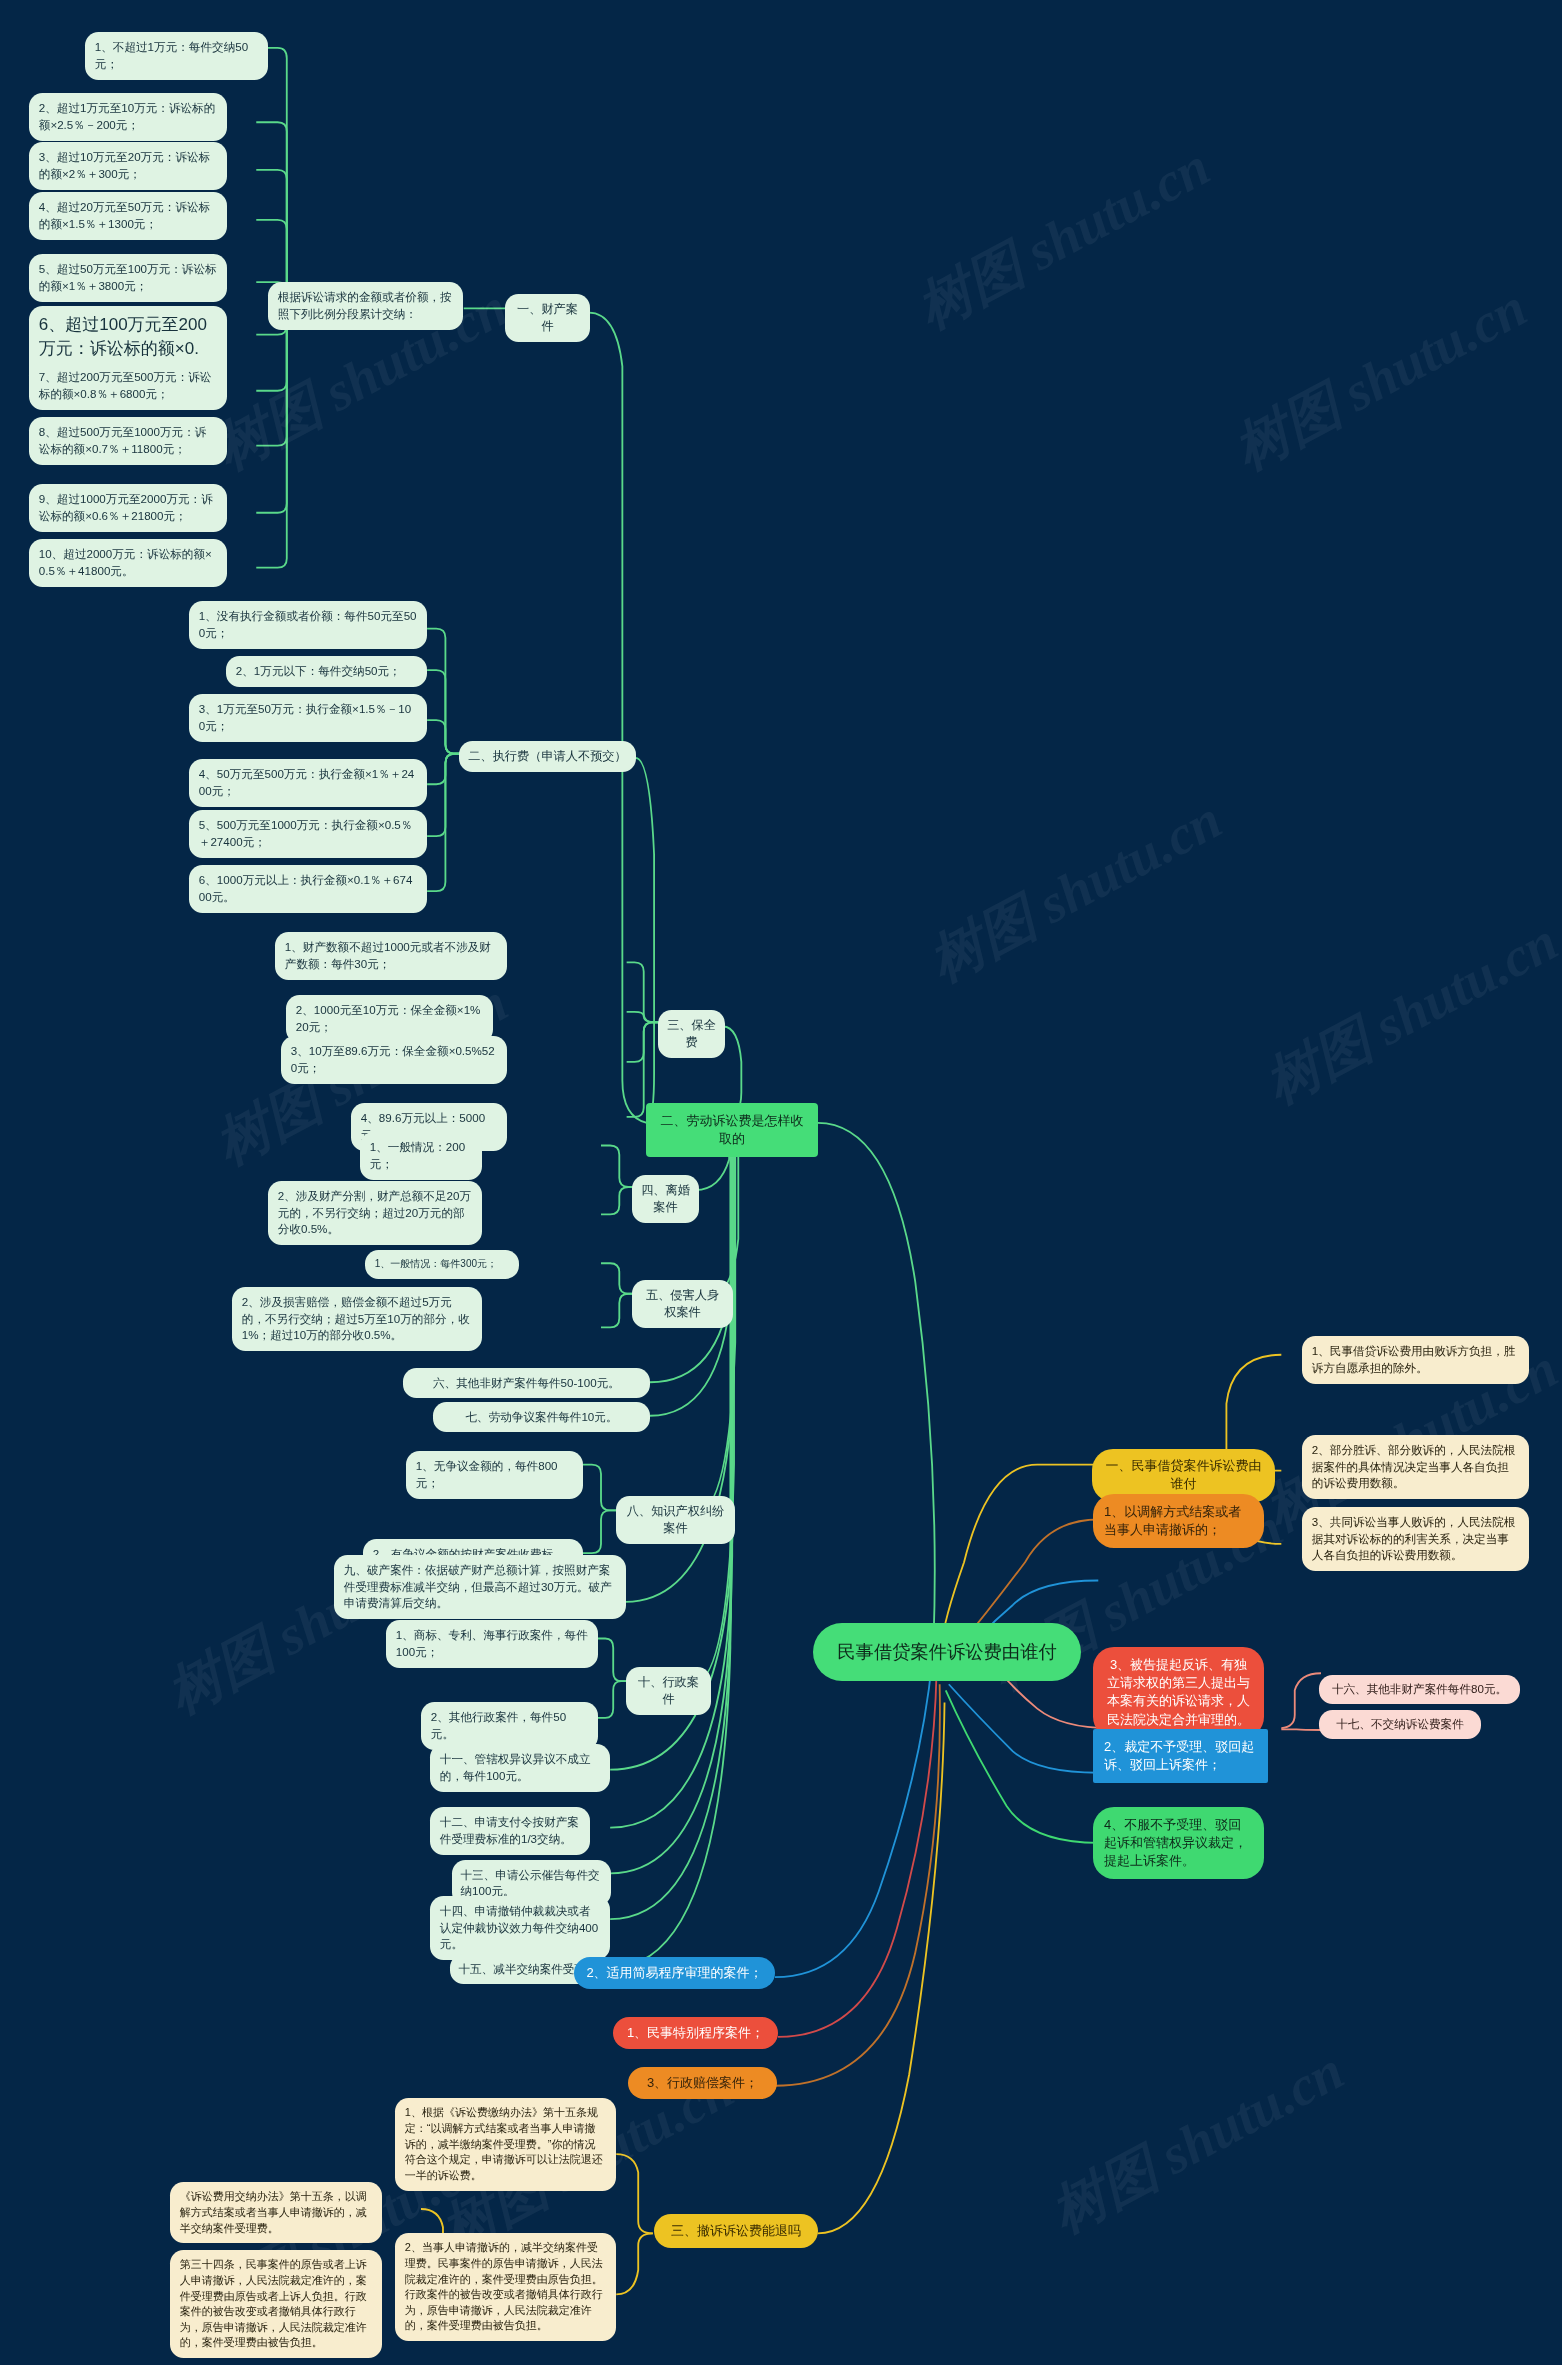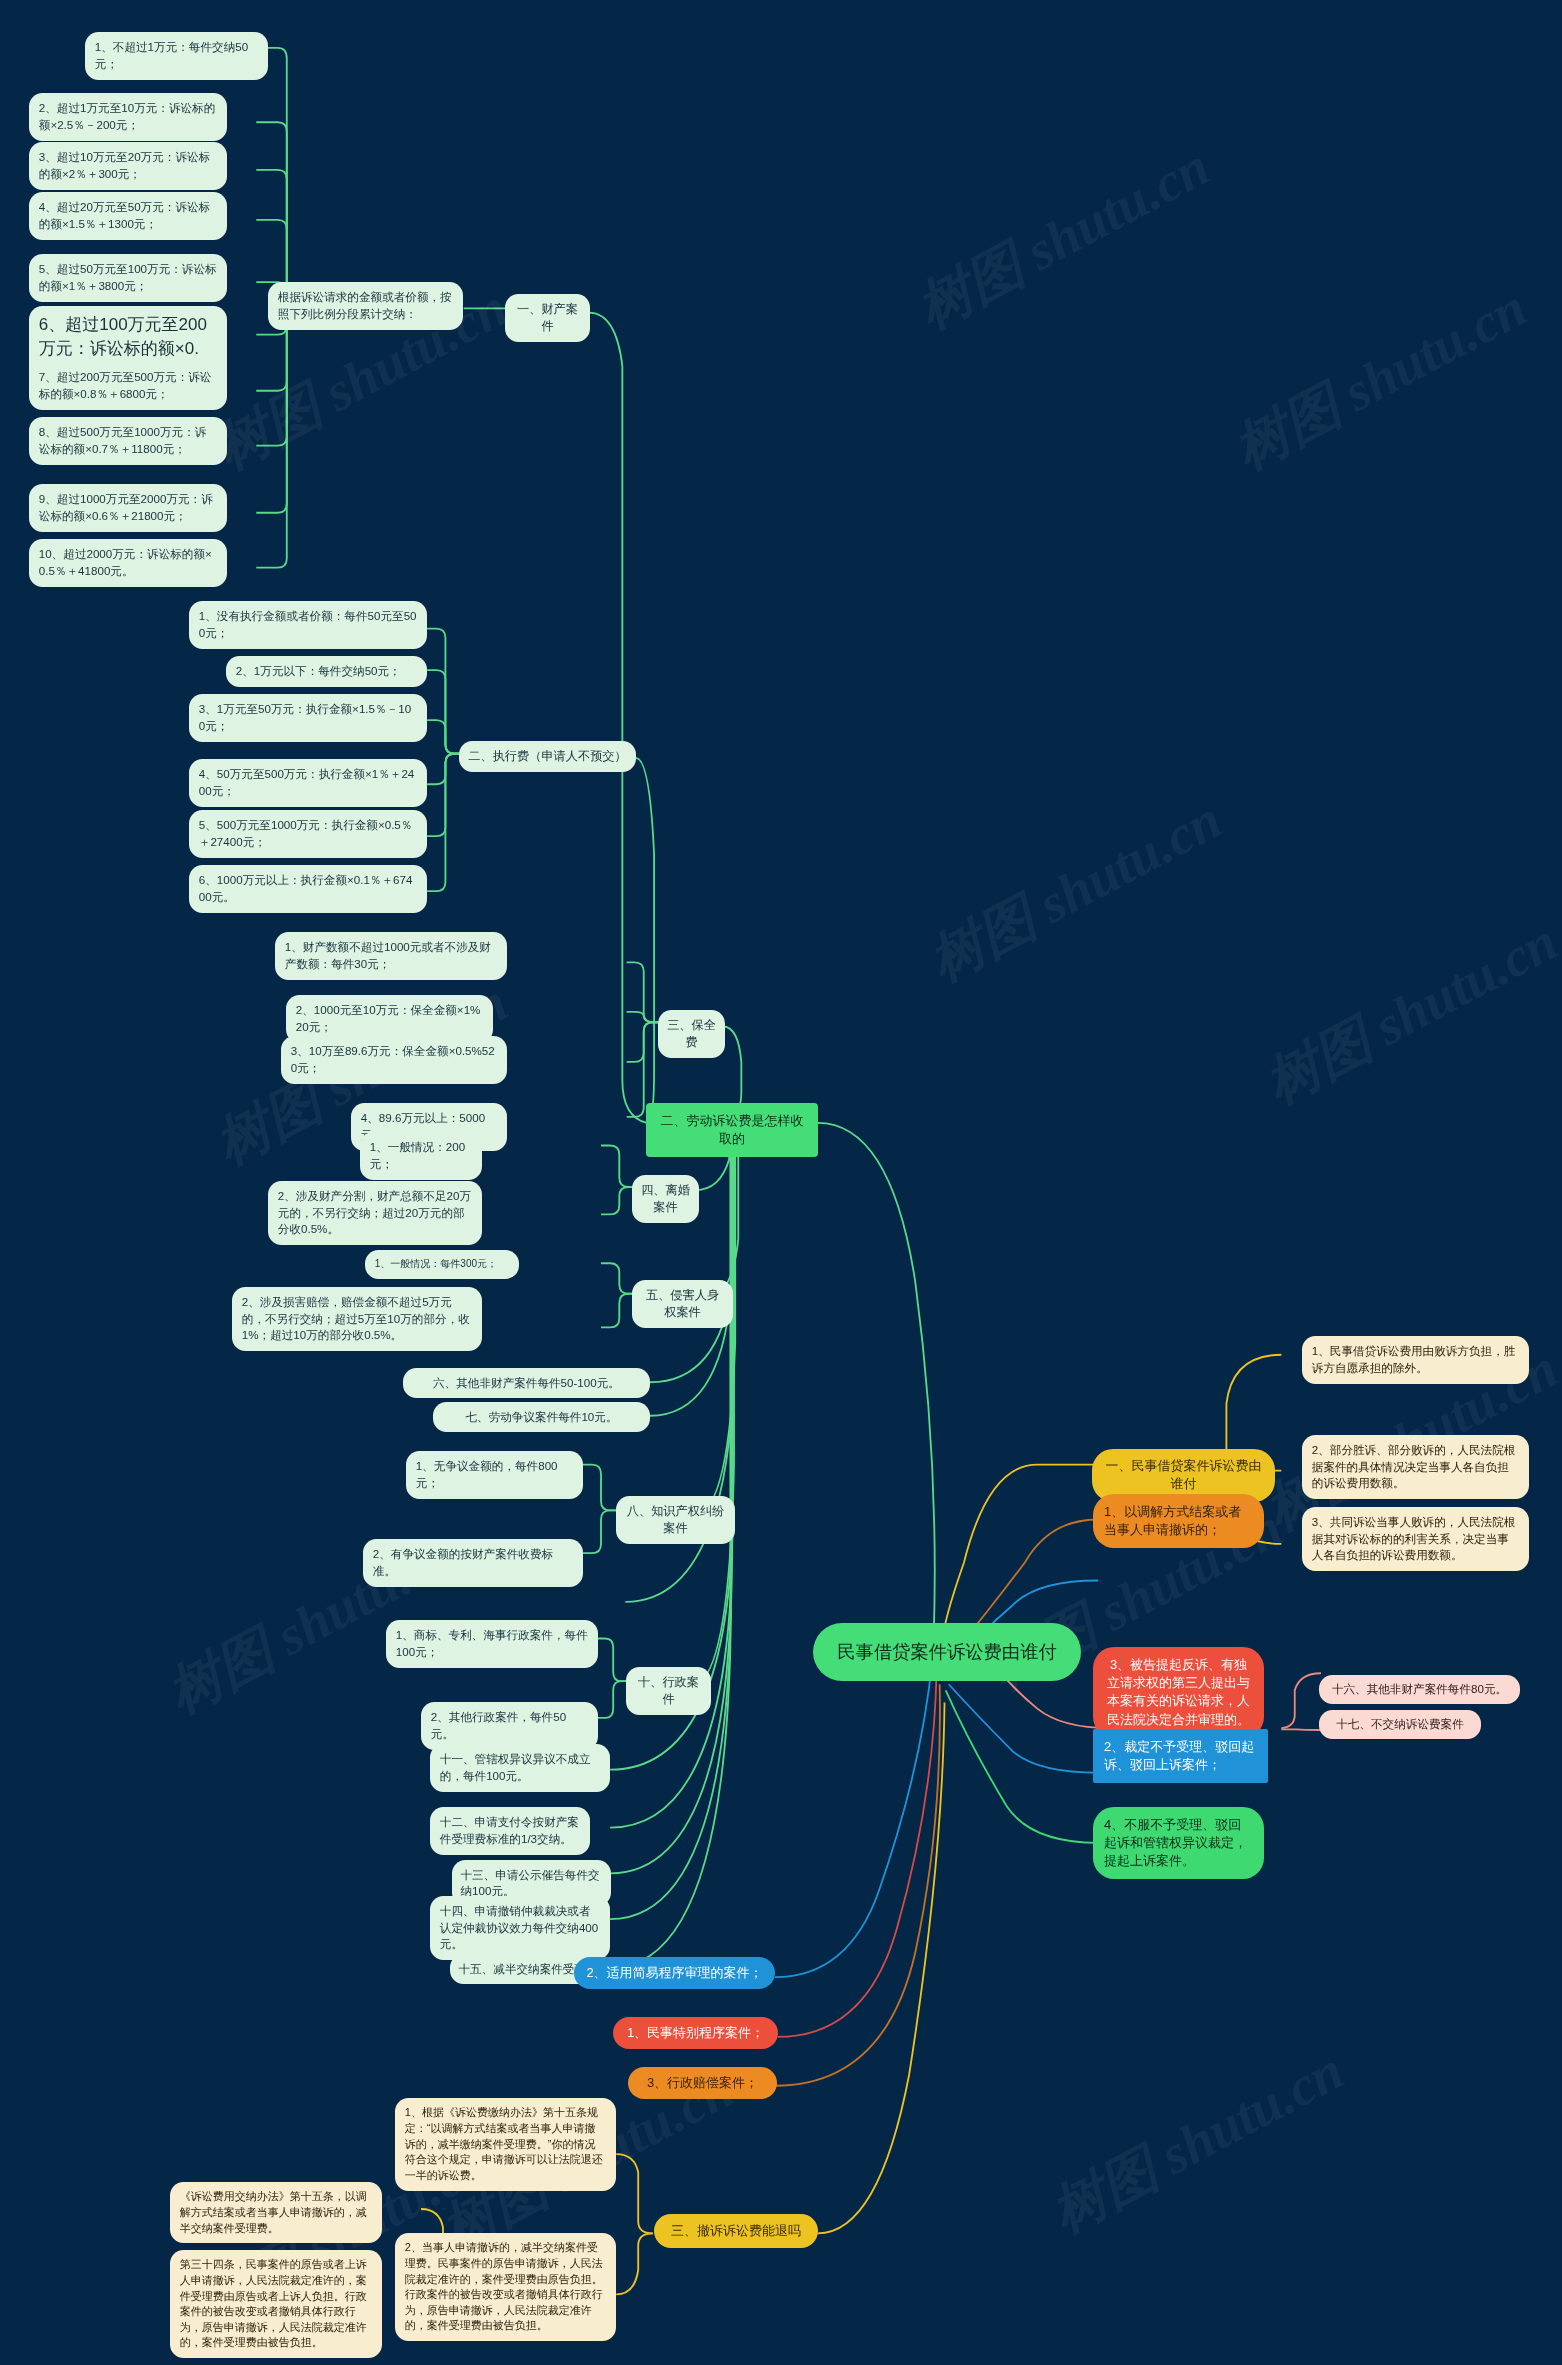--- a/index.html
+++ b/index.html
@@ -185,20 +185,21 @@
   <div class="node mint" style="left:232px;top:1287px;width:250px;padding:7.3px 9.8px;font-size:11.6px;">2、涉及损害赔偿，赔偿金额不超过5万元的，不另行交纳；超过5万至10万的部分，收1%；超过10万的部分收0.5%。</div>
   <div class="node mint" style="left:632px;top:1280px;width:101px;padding:6.7px 8.5px;font-size:12.2px;text-align:center;">五、侵害人身权案件</div>
 
   <div class="node mint" style="left:403px;top:1368px;width:247px;padding:6.7px 8.5px;font-size:11.6px;text-align:center;">六、其他非财产案件每件50-100元。</div>
   <div class="node mint" style="left:433px;top:1402px;width:217px;padding:6.7px 8.5px;font-size:11.6px;text-align:center;">七、劳动争议案件每件10元。</div>
 
   <div class="node mint" style="left:406px;top:1451px;width:177px;padding:7.3px 9.8px;font-size:11.6px;">1、无争议金额的，每件800元；</div>
   <div class="node mint" style="left:363px;top:1539px;width:220px;padding:7.3px 9.8px;font-size:11.6px;">2、有争议金额的按财产案件收费标准。</div>
   <div class="node mint" style="left:616px;top:1496px;width:119px;padding:6.7px 8.5px;font-size:12.2px;text-align:center;">八、知识产权纠纷案件</div>
 
+  <div class="node mint" style="left:334px;top:1555px;width:292px;padding:7.3px 9.8px;font-size:11.6px;">九、破产案件：依据破产财产总额计算，按照财产案件受理费标准减半交纳，但最高不超过30万元。破产申请费清算后交纳。</div>
 
   <div class="node mint" style="left:386px;top:1620px;width:212px;padding:7.3px 9.8px;font-size:11.6px;">1、商标、专利、海事行政案件，每件100元；</div>
   <div class="node mint" style="left:421px;top:1702px;width:177px;padding:7.3px 9.8px;font-size:11.6px;">2、其他行政案件，每件50元。</div>
   <div class="node mint" style="left:626px;top:1667px;width:85px;padding:6.7px 8.5px;font-size:12.2px;text-align:center;">十、行政案件</div>
 
   <div class="node mint" style="left:430px;top:1744px;width:180px;padding:7.3px 9.8px;font-size:11.6px;">十一、管辖权异议异议不成立的，每件100元。</div>
   <div class="node mint" style="left:430px;top:1807px;width:160px;padding:7.3px 9.8px;font-size:11.6px;">十二、申请支付令按财产案件受理费标准的1/3交纳。</div>
   <div class="node mint" style="left:452px;top:1860px;width:159px;padding:6.7px 8.5px;font-size:11.6px;">十三、申请公示催告每件交纳100元。</div>
   <div class="node mint" style="left:430px;top:1896px;width:180px;padding:7.3px 9.8px;font-size:11.6px;">十四、申请撤销仲裁裁决或者认定仲裁协议效力每件交纳400元。</div>
   <div class="node mint" style="left:450px;top:1954px;width:160px;padding:6.7px 8.5px;font-size:11.6px;">十五、减半交纳案件受理费</div>

